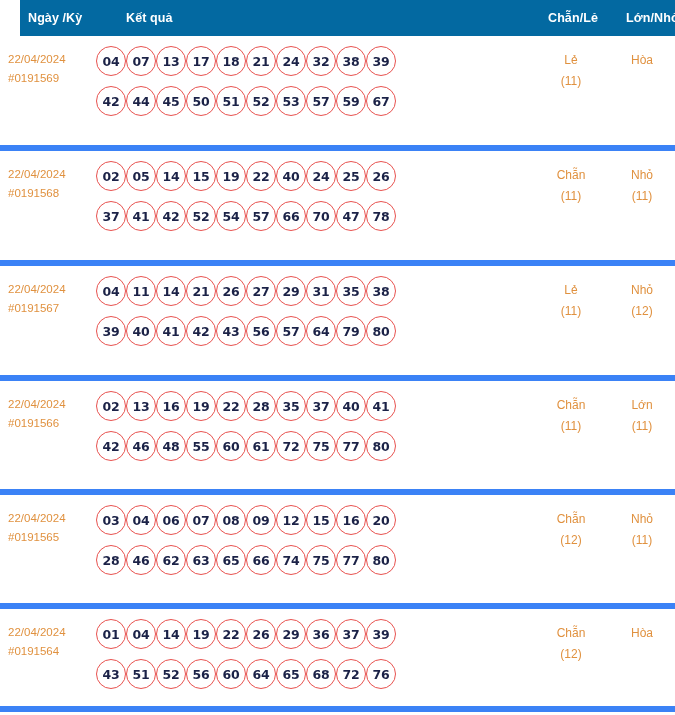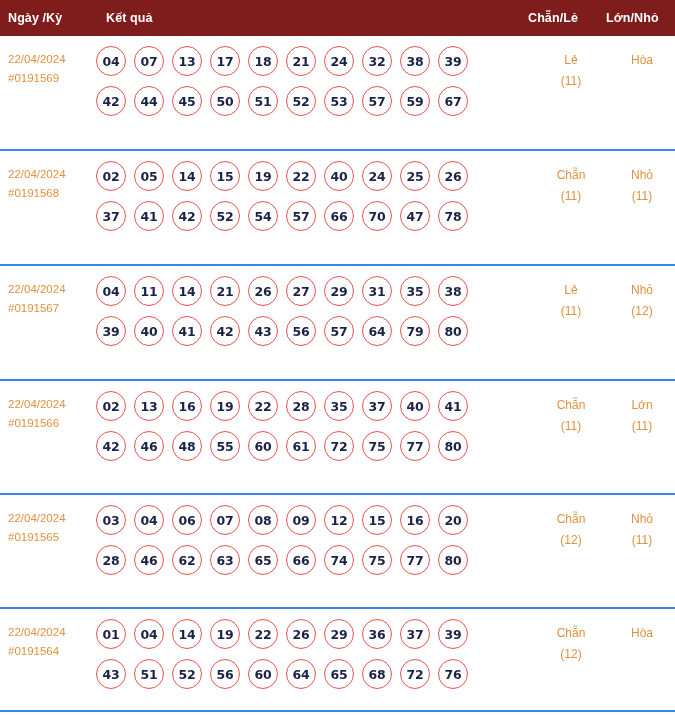--- a/index.html
+++ b/index.html
@@ -17,44 +17,45 @@
     height: 715px;
     display: flex;
     flex-direction: column;
     background: #ffffff;
   }
 
   
   .table-header {
     height: 20px;
     min-height: 36px;
-    background: #7f1d1d;
+    background: #0369a1;
     position: relative;
     display: block;
+    margin-left: 20px;
   }
   .th {
     position: absolute;
     top: 0;
     height: 36px;
     line-height: 36px;
     color: #ffffff;
     font-size: 12.5px;
     font-weight: bold;
     white-space: nowrap;
     letter-spacing: 0.1px;
   }
   .th-date   { left: 8px; }
   .th-result { left: 106px; }
   .th-oddeven{ left: 528px; }
   .th-bigsmall{ left: 606px; }
 
   
   .row {
     position: relative;
-    border-bottom: 2px solid #3b82f6;
+    border-bottom: 6px solid #3b82f6;
     background: #ffffff;
     flex: 0 0 auto;
   }
   .row-h115 { height: 115px; }
   .row-h114 { height: 114px; }
   .row-h103 { height: 103px; }
 
   .cell-date {
     position: absolute;
     left: 8px;
@@ -68,21 +69,20 @@
   .cell-date .draw-line { display: block; white-space: nowrap; }
 
   .cell-result {
     position: absolute;
     left: 96px;
     top: 10px;
     width: 420px;
   }
   .ball-row {
     display: flex;
-    gap: 8px;
     margin-bottom: 10px;
   }
   .ball {
     width: 30px;
     height: 30px;
     min-width: 30px;
     border: 1.4px solid #e8524f;
     border-radius: 50%;
     display: flex;
     align-items: center;

